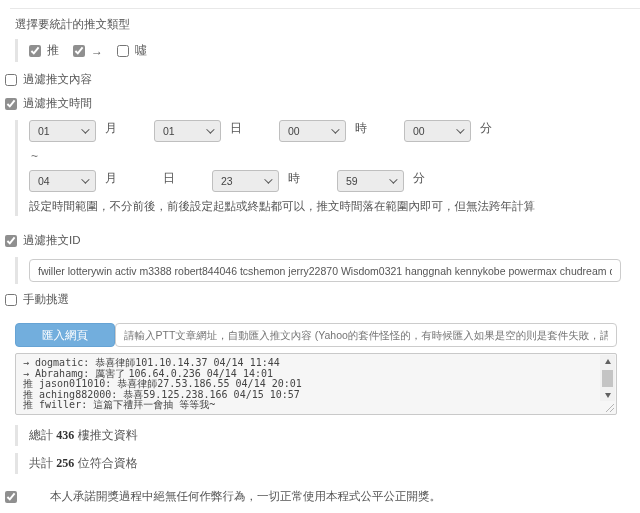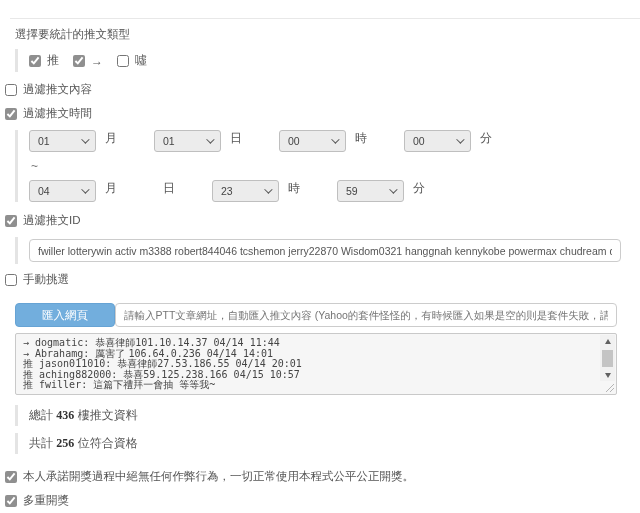--- a/index.html
+++ b/index.html
@@ -2,21 +2,21 @@
 <html><head>
 <meta charset="utf-8">
 <style>
   * { box-sizing: border-box; margin: 0; padding: 0; }
   html,body { background:#fff; }
   body {
     width: 640px; height: 513px; overflow: hidden;
     font-family: "Liberation Sans", "DejaVu Sans", sans-serif;
     color:#555;
   }
-  .page { width:640px; height:513px; padding-top:18px; }
+  .page { width:640px; height:513px; padding-top:8px; }
   .top-divider { border-top:1px solid #e8e8e8; margin:0 0 8px 10px; }
 
   .section-label { font-size:11.5px; color:#555; margin:0 0 7px 15px; }
 
   .indent { border-left:3px solid #e4e4e4; margin-left:15px; padding-left:11px; }
 
   .cb-row { display:flex; align-items:center; font-size:11.5px; color:#555; margin:0 0 9px 5px; }
   input[type=checkbox]{ width:12px; height:12px; accent-color:#8f8f8f; margin-right:6px; flex:none; }
   .type-row { display:flex; align-items:center; font-size:12px; color:#555; margin-bottom:10px; padding:3px 0; }
   .type-opt { display:flex; align-items:center; margin-right:14px; }
@@ -66,21 +66,21 @@
   .grip {
     position:absolute; right:2px; bottom:2px; width:10px; height:10px;
     background:repeating-linear-gradient(135deg, transparent 0 2px, #b5b5b5 2px 3px);
     clip-path:polygon(100% 0, 100% 100%, 0 100%);
   }
 
   .stat-line { border-left:3px solid #e4e4e4; margin:0 0 7px 15px; padding:2px 0 2px 11px;
                font-size:12px; color:#555; }
   .stat-line b { color:#333; font-weight:bold;font-family:Liberation Serif, serif; }
 
-  .pledge { margin-top:15px; }
+  .pledge { margin-top:15px;gap:27px; }
 </style>
 </head>
 <body>
 
 <div class="page">
   <div class="top-divider"></div>
 
   <div class="section-label">選擇要統計的推文類型</div>
 
   <div class="indent">
@@ -148,23 +148,24 @@
         <span class="chev"></span>
       </span>
       <span class="unit">時</span>
       <span class="sel sel-sm">
         <span>59</span>
         <span class="chev"></span>
       </span>
       <span class="unit">分</span>
     </div>
 
-  </div>
-
-  <div class="cb-row" style="margin-top:11px;">
+    <div class="note">設定時間範圍，不分前後，前後設定起點或終點都可以，推文時間落在範圍內即可，但無法跨年計算</div>
+  </div>
+
+  <div class="cb-row" style="margin-top:17px;">
     <input type="checkbox" checked="" style="">
     <span>過濾推文ID</span>
   </div>
 
   <div class="indent id-block">
     <input class="text-input" type="text" value="fwiller lotterywin activ m3388 robert844046 tcshemon jerry22870 Wisdom0321 hanggnah kennykobe powermax chudream dannydogdog yozheng jimten520 westsky FakerF" style="">
   </div>
 
   <div class="cb-row">
     <input type="checkbox" style="">

